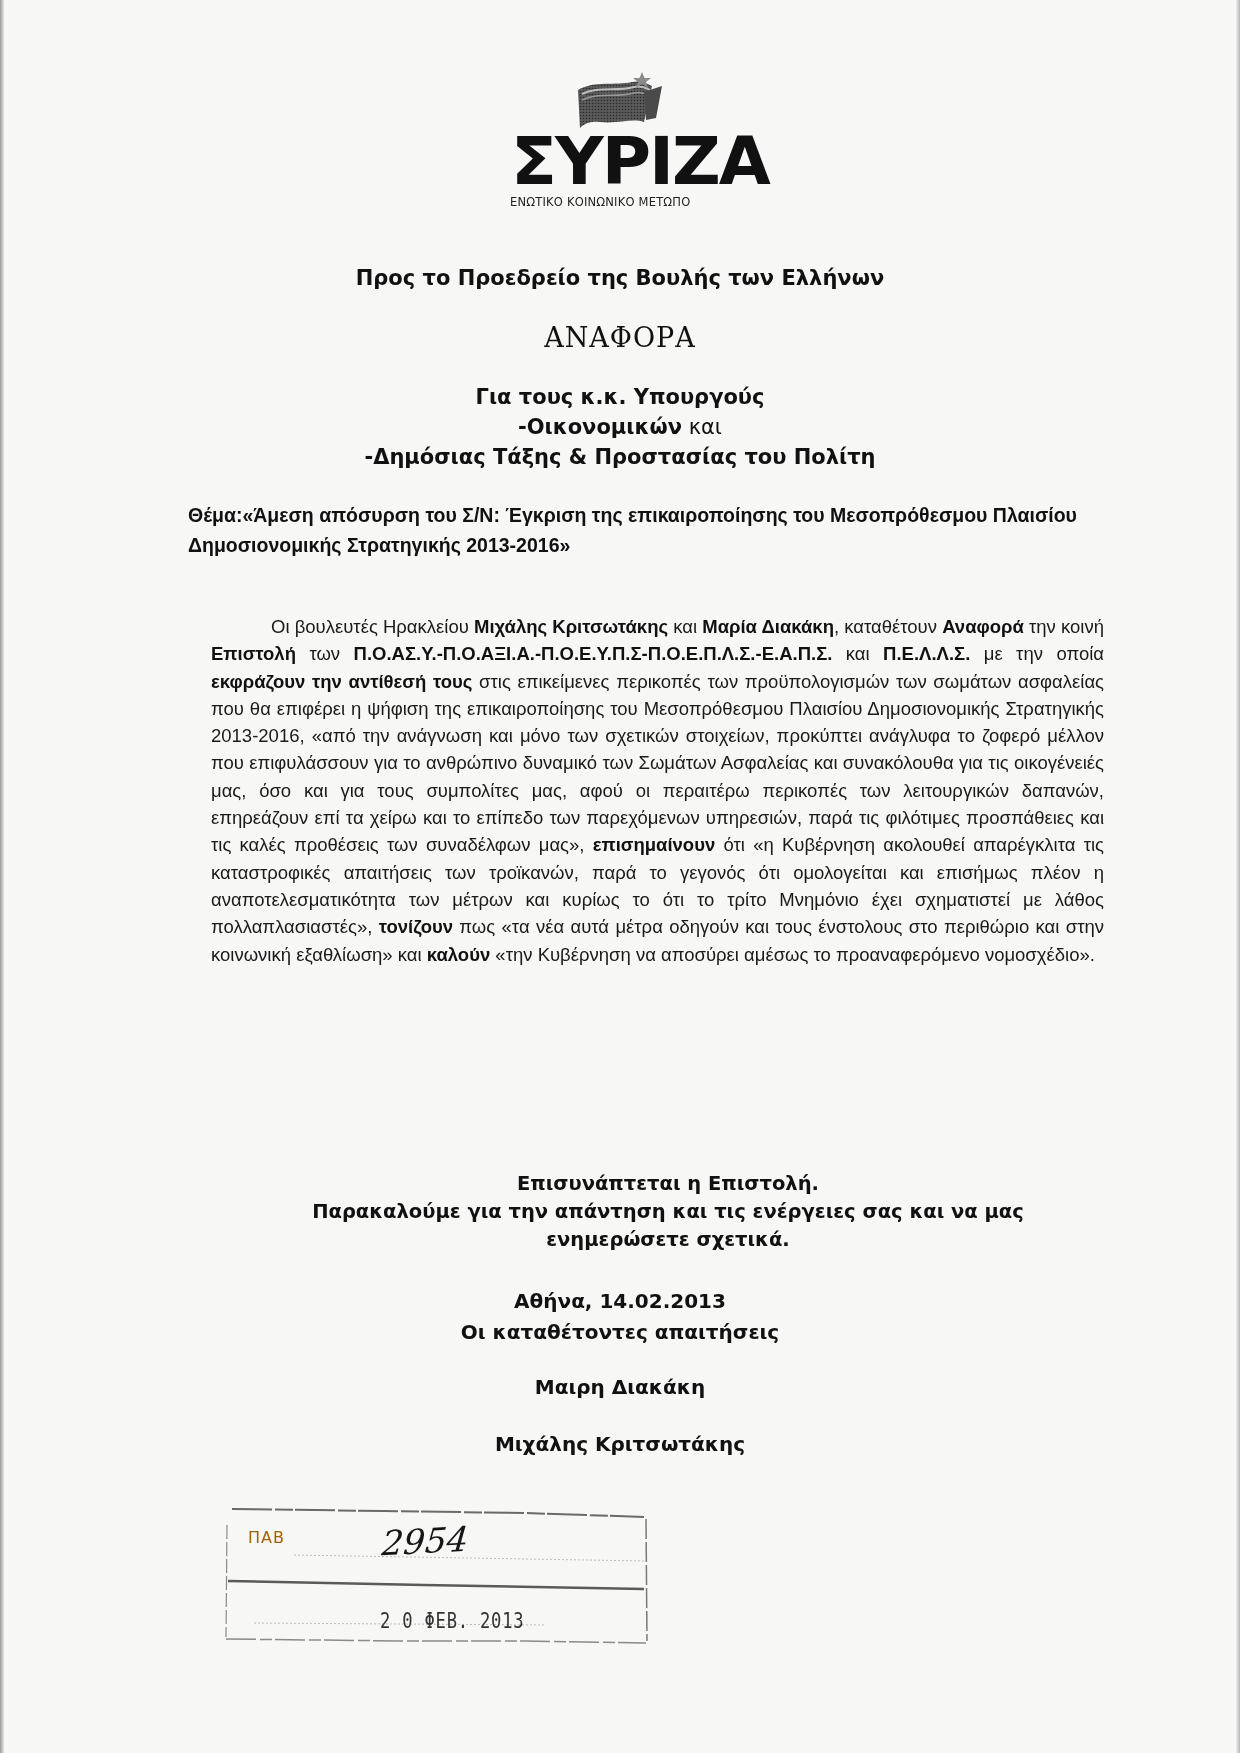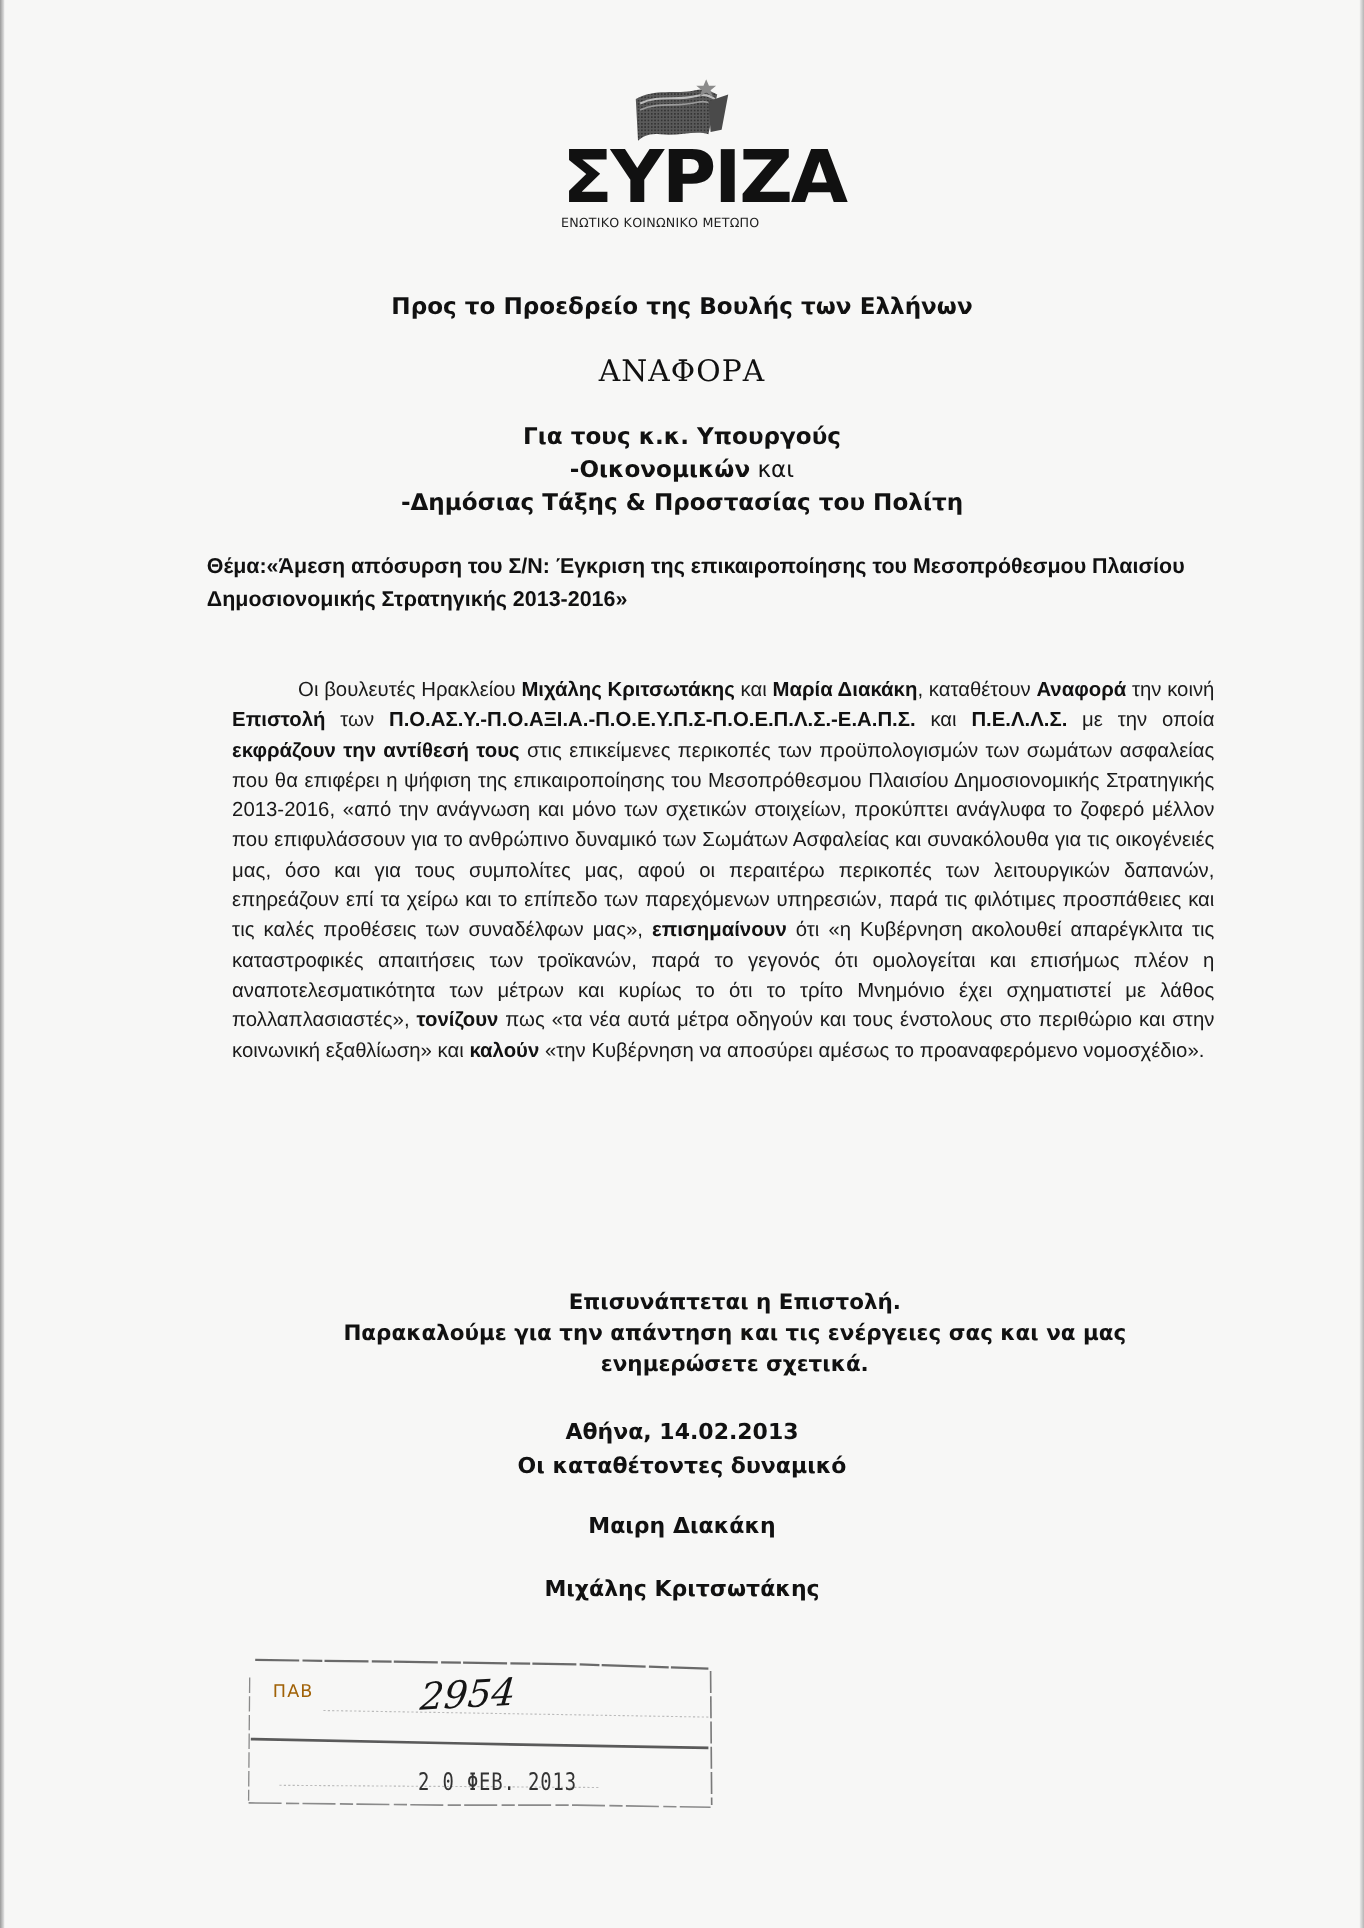--- a/index.html
+++ b/index.html
@@ -197,21 +197,21 @@
   <div class="body-text" id="body-paragraph"><span>Οι βουλευτές Ηρακλείου </span><b>Μιχάλης Κριτσωτάκης</b><span> και </span><b>Μαρία Διακάκη</b><span>, καταθέτουν </span><b>Αναφορά</b><span> την κοινή </span><b>Επιστολή</b><span> των </span><b>Π.Ο.ΑΣ.Υ.-Π.Ο.ΑΞΙ.Α.-Π.Ο.Ε.Υ.Π.Σ-Π.Ο.Ε.Π.Λ.Σ.-Ε.Α.Π.Σ.</b><span> και </span><b>Π.Ε.Λ.Λ.Σ.</b><span> με την οποία </span><b>εκφράζουν την αντίθεσή τους</b><span> στις επικείμενες περικοπές των προϋπολογισμών των σωμάτων ασφαλείας που θα επιφέρει η ψήφιση της επικαιροποίησης του Μεσοπρόθεσμου Πλαισίου Δημοσιονομικής Στρατηγικής 2013-2016, «από την ανάγνωση και μόνο των σχετικών στοιχείων, προκύπτει ανάγλυφα το ζοφερό μέλλον που επιφυλάσσουν για το ανθρώπινο δυναμικό των Σωμάτων Ασφαλείας και συνακόλουθα για τις οικογένειές μας, όσο και για τους συμπολίτες μας, αφού οι περαιτέρω περικοπές των λειτουργικών δαπανών, επηρεάζουν επί τα χείρω και το επίπεδο των παρεχόμενων υπηρεσιών, παρά τις φιλότιμες προσπάθειες και τις καλές προθέσεις των συναδέλφων μας», </span><b>επισημαίνουν</b><span> ότι «η Κυβέρνηση ακολουθεί απαρέγκλιτα τις καταστροφικές απαιτήσεις των τροϊκανών, παρά το γεγονός ότι ομολογείται και επισήμως πλέον η αναποτελεσματικότητα των μέτρων και κυρίως το ότι το τρίτο Μνημόνιο έχει σχηματιστεί με λάθος πολλαπλασιαστές», </span><b>τονίζουν</b><span> πως «τα νέα αυτά μέτρα οδηγούν και τους ένστολους στο περιθώριο και στην κοινωνική εξαθλίωση» και </span><b>καλούν</b><span> «την Κυβέρνηση να αποσύρει αμέσως το προαναφερόμενο νομοσχέδιο».</span></div>
 
   <div class="closing">
     <div>Επισυνάπτεται η Επιστολή.</div>
     <div>Παρακαλούμε για την απάντηση και τις ενέργειες σας και να μας</div>
     <div>ενημερώσετε σχετικά.</div>
   </div>
 
   <div class="signoff">
     <div>Αθήνα, 14.02.2013</div>
-    <div>Οι καταθέτοντες δυναμικό</div>
+    <div>Οι καταθέτοντες απαιτήσεις</div>
   </div>
   <div class="signer" style="top:1375px;">Μαιρη Διακάκη</div>
   <div class="signer" style="top:1432px;">Μιχάλης Κριτσωτάκης</div>
 
   <div class="stamp">
     <svg class="stamp-frame" viewBox="0 0 425 140">
       <path d="M8 4 L 160 6 L 300 8 L 420 12" stroke="#6a6a6a" stroke-width="2" fill="none" stroke-dasharray="40 3 18 2"></path>
       <path d="M4 76 L 200 80 L 420 84" stroke="#5a5a5a" stroke-width="2.5" fill="none"></path>
       <path d="M2 134 L 180 136 L 300 136 L 422 138" stroke="#8a8a8a" stroke-width="1.5" fill="none" stroke-dasharray="30 4 12 3"></path>
       <path d="M3 20 L 2 132" stroke="#8a8a8a" stroke-width="1.2" fill="none" stroke-dasharray="14 3"></path>

